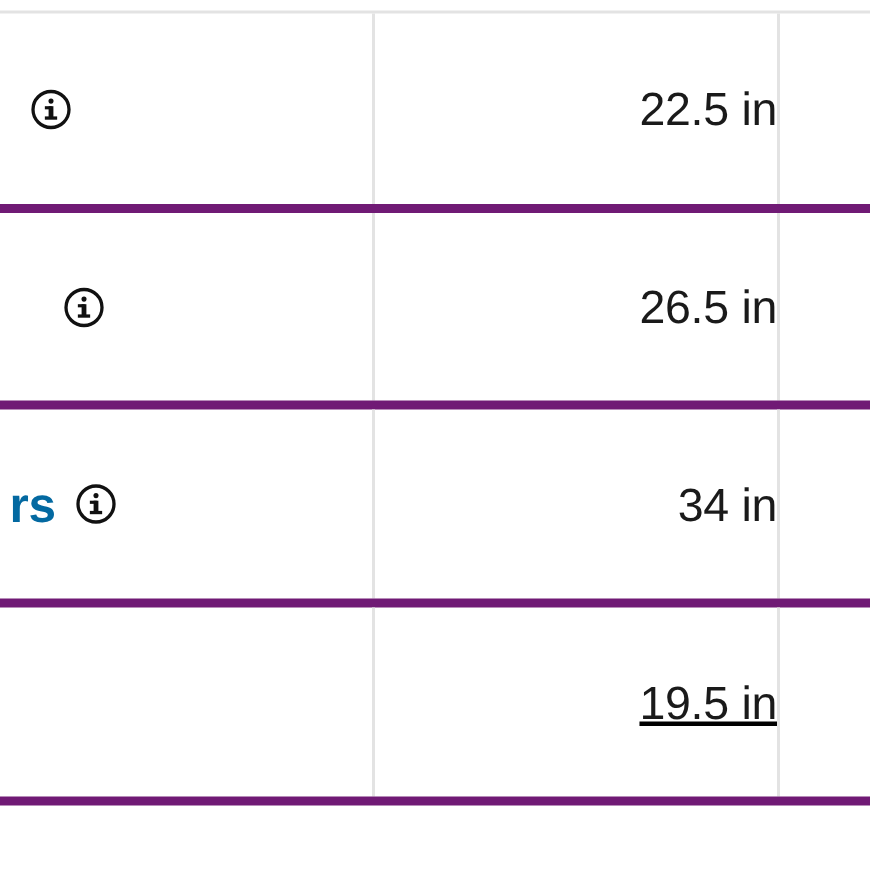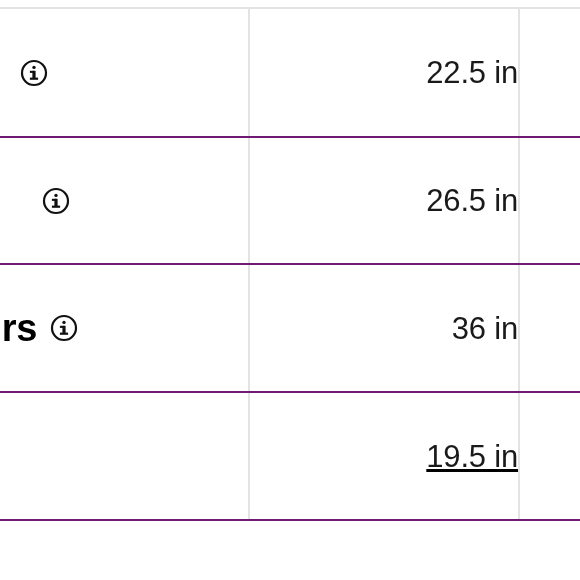--- a/index.html
+++ b/index.html
@@ -36,21 +36,21 @@
     border-collapse: collapse;
     table-layout: fixed;
   }
 
   #spec-table col.c-label  { width: 481px; }
   #spec-table col.c-value  { width: 270px; }
   #spec-table col.c-extra  { width: 249px; }
 
   #spec-table td {
     border-top: 2px solid #e3e3e3;
-    border-bottom: 2px solid #701a75;
+    border-bottom: 6px solid #701a75;
     background: #ffffff;
     padding: 0;
     vertical-align: middle;
   }
 
   
   #spec-table td.value-cell,
   #spec-table td.extra-cell {
     border-left: 2px solid #e3e3e3;
   }
@@ -69,23 +69,23 @@
   .label-inner {
     display: flex;
     align-items: center;
     justify-content: flex-end;
     gap: 13px;
     padding-right: 200px;  
     white-space: nowrap;
   }
 
   .label-text {
-    font-size: 38px;
+    font-size: 33px;
     font-weight: 700;
-    color: #000000;
+    color: #0369a1;
     letter-spacing: -0.3px;
     line-height: 1;
   }
 
   
   .info-icon {
     flex: 0 0 auto;
     display: inline-flex;
     align-items: center;
     justify-content: center;
@@ -177,21 +177,21 @@
                 <circle cx="14" cy="14" r="12" fill="none" stroke="#111111" stroke-width="2.2"></circle>
                 <circle cx="14" cy="8.4" r="1.7" fill="#111111"></circle>
                 <rect x="12.4" y="11.8" width="3.2" height="8.2" fill="#111111"></rect>
                 <rect x="9.9" y="18.6" width="8.2" height="2.2" fill="#111111"></rect>
                 <rect x="9.9" y="11.8" width="4.6" height="2.1" fill="#111111"></rect>
               </svg>
             </span>
           </div>
         </td>
         <td class="value-cell">
-          <span class="value-text">36 in</span>
+          <span class="value-text">34 in</span>
         </td>
         <td class="extra-cell">
           <span class="value-text"></span>
         </td>
       </tr>
 
       <tr class="row-4">
         <td class="label-cell">
           <div class="label-inner">
             <span class="label-text"></span>

